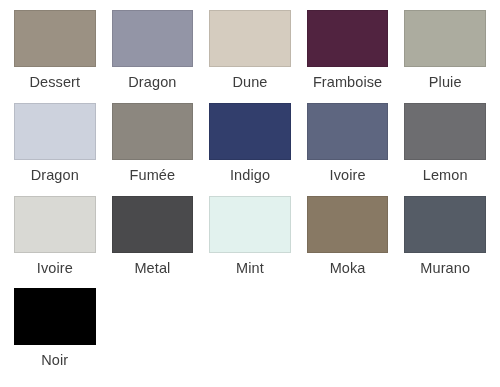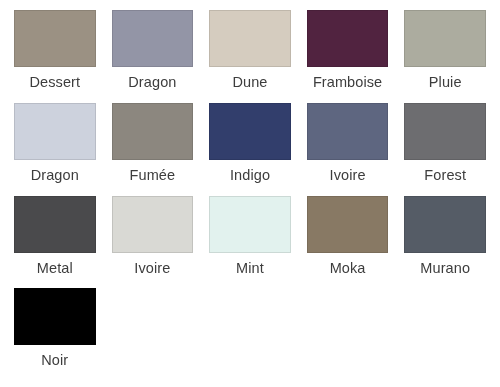--- a/index.html
+++ b/index.html
@@ -81,29 +81,29 @@
     <div class="swatch-cell">
       <div class="swatch-chip" style="background-color: rgb(50, 62, 108);"></div>
       <div class="swatch-label">Indigo</div>
     </div>
     <div class="swatch-cell">
       <div class="swatch-chip" style="background-color: rgb(94, 102, 128);"></div>
       <div class="swatch-label">Ivoire</div>
     </div>
     <div class="swatch-cell">
       <div class="swatch-chip" style="background-color: rgb(109, 109, 112);"></div>
-      <div class="swatch-label">Forest</div>
+      <div class="swatch-label">Lemon</div>
+    </div>
+    <div class="swatch-cell">
+      <div class="swatch-chip" style="background-color: rgb(217, 217, 212);"></div>
+      <div class="swatch-label">Ivoire</div>
     </div>
     <div class="swatch-cell">
       <div class="swatch-chip" style="background-color: rgb(74, 74, 76);"></div>
       <div class="swatch-label">Metal</div>
-    </div>
-    <div class="swatch-cell">
-      <div class="swatch-chip" style="background-color: rgb(217, 217, 212);"></div>
-      <div class="swatch-label">Ivoire</div>
     </div>
     <div class="swatch-cell">
       <div class="swatch-chip" style="background-color: rgb(226, 242, 238);"></div>
       <div class="swatch-label">Mint</div>
     </div>
     <div class="swatch-cell">
       <div class="swatch-chip" style="background-color: rgb(136, 121, 100);"></div>
       <div class="swatch-label">Moka</div>
     </div>
     <div class="swatch-cell">

